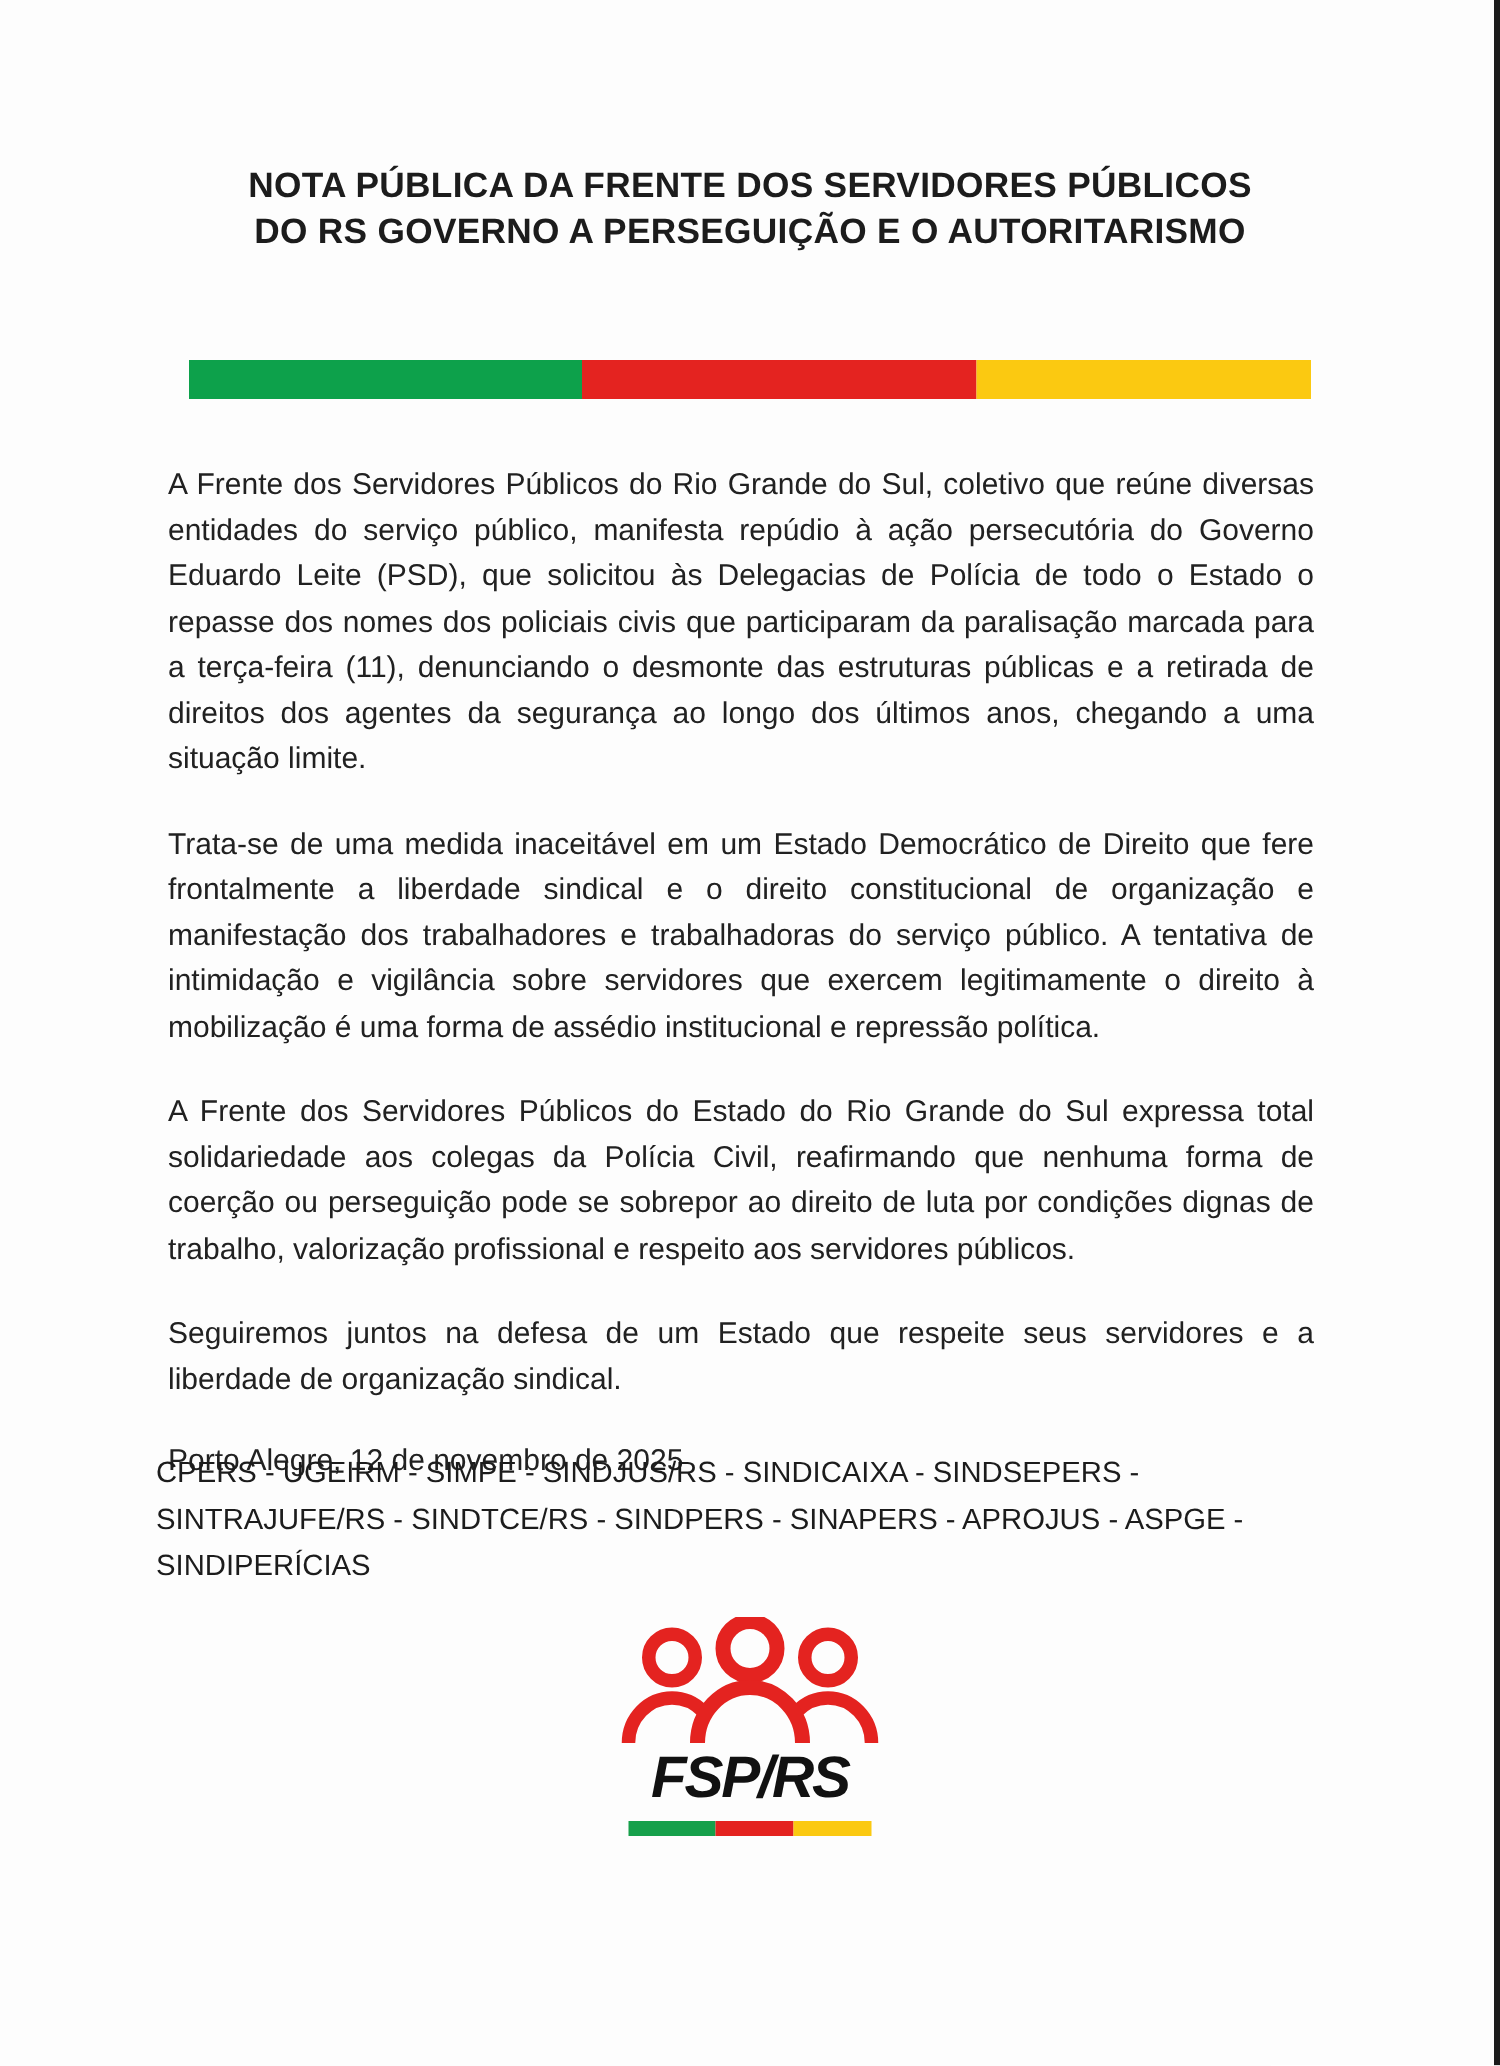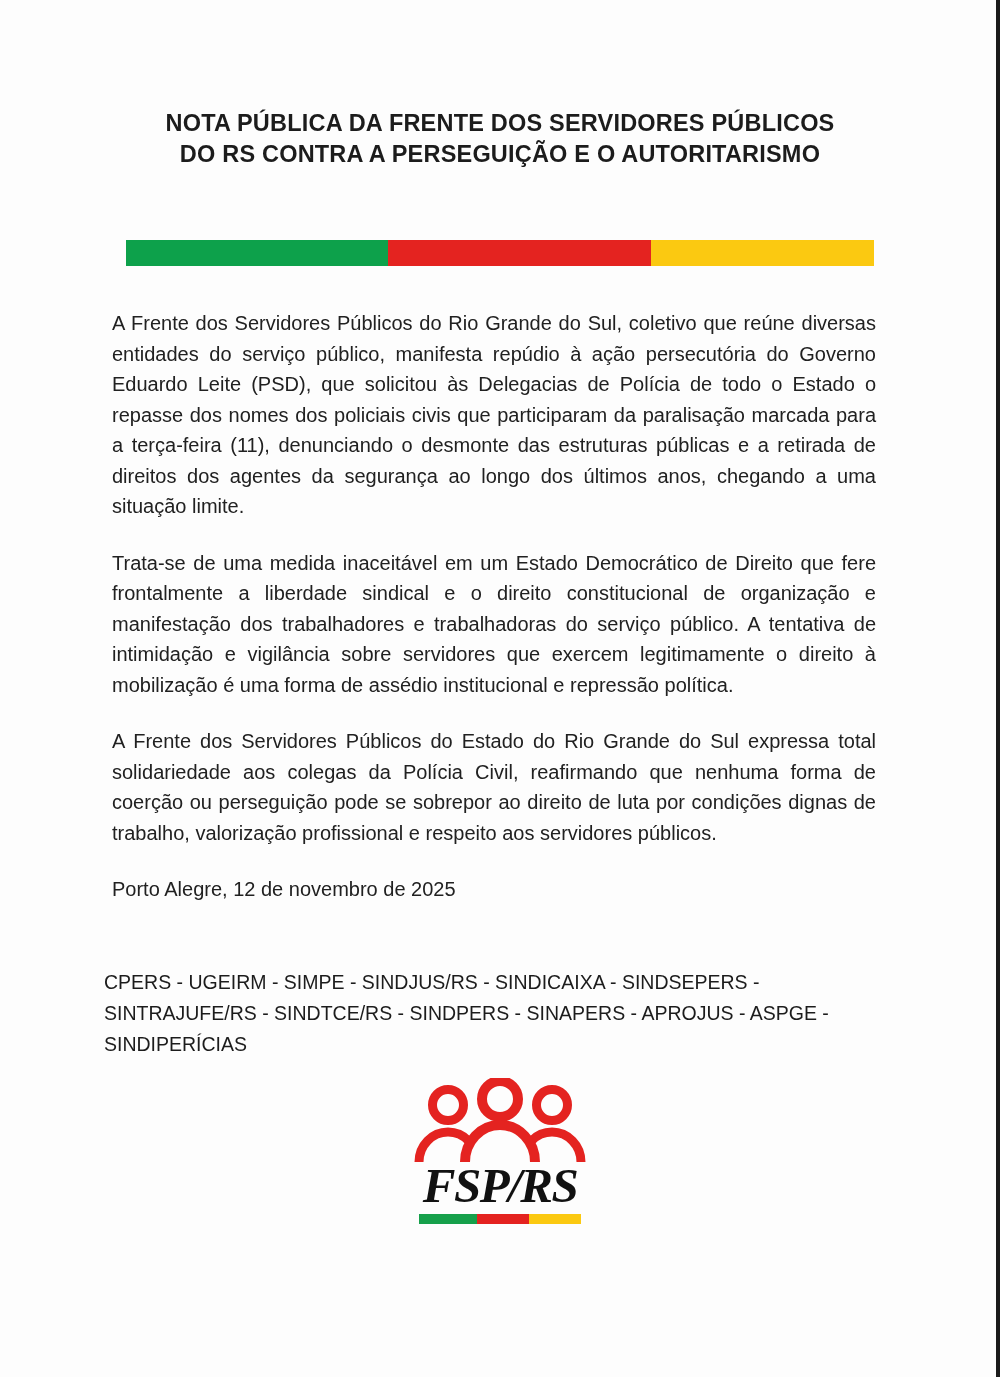--- a/index.html
+++ b/index.html
@@ -99,62 +99,62 @@
     display: flex;
     flex-direction: column;
     align-items: center;
   }
   .logo-figures {
     width: 176px;
     height: 86px;
     display: block;
   }
   .logo-wordmark {
-    font-size: 49px;
+    font-size: 39px;
     font-weight: bold;
     font-style: italic;
     letter-spacing: -1.5px;
     color: #111111;
     line-height: 52px;
     margin-top: -4px;
     text-align: center;
-    font-family: Liberation Serif, serif;
   }
   .logo-rule {
     width: 162px;
     height: 10px;
     display: flex;
     margin-top: 2px;
   }
   .logo-rule .seg-green  { flex: 0 0 36%; background: #16a04b; }
   .logo-rule .seg-red    { flex: 0 0 32%; background: #e42320; }
   .logo-rule .seg-yellow { flex: 1 1 auto; background: #fbc911; }
 </style>
 </head>
 <body>
 
 <div class="page">
 
   <div class="edge-strip"></div>
 
   <div class="title-block">
     <div class="title-line">NOTA PÚBLICA DA FRENTE DOS SERVIDORES PÚBLICOS</div>
-    <div class="title-line">DO RS CONTRA A PERSEGUIÇÃO E O AUTORITARISMO</div>
+    <div class="title-line">DO RS GOVERNO A PERSEGUIÇÃO E O AUTORITARISMO</div>
   </div>
 
   <div class="color-rule">
     <div class="seg-green"></div>
     <div class="seg-red"></div>
     <div class="seg-yellow"></div>
   </div>
 
   <div class="body-copy">
     <p class="para">A Frente dos Servidores Públicos do Rio Grande do Sul, coletivo que reúne diversas entidades do serviço público, manifesta repúdio à ação persecutória do Governo Eduardo Leite (PSD), que solicitou às Delegacias de Polícia de todo o Estado o repasse dos nomes dos policiais civis que participaram da paralisação marcada para a terça-feira (11), denunciando o desmonte das estruturas públicas e a retirada de direitos dos agentes da segurança ao longo dos últimos anos, chegando a uma situação limite.</p>
     <p class="para">Trata-se de uma medida inaceitável em um Estado Democrático de Direito que fere frontalmente a liberdade sindical e o direito constitucional de organização e manifestação dos trabalhadores e trabalhadoras do serviço público. A tentativa de intimidação e vigilância sobre servidores que exercem legitimamente o direito à mobilização é uma forma de assédio institucional e repressão política.</p>
     <p class="para">A Frente dos Servidores Públicos do Estado do Rio Grande do Sul expressa total solidariedade aos colegas da Polícia Civil, reafirmando que nenhuma forma de coerção ou perseguição pode se sobrepor ao direito de luta por condições dignas de trabalho, valorização profissional e respeito aos servidores públicos.</p>
+    <p class="para last-of-body">Seguiremos juntos na defesa de um Estado que respeite seus servidores e a liberdade de organização sindical.</p>
     <p class="para date-line">Porto Alegre, 12 de novembro de 2025</p>
   </div>
 
   <div class="signatories">CPERS - UGEIRM - SIMPE - SINDJUS/RS - SINDICAIXA - SINDSEPERS - SINTRAJUFE/RS - SINDTCE/RS - SINDPERS - SINAPERS - APROJUS - ASPGE - SINDIPERÍCIAS</div>
 
   <div class="logo">
     <svg class="logo-figures" viewBox="0 0 176 86">
 
       <circle cx="36" cy="27" r="15.5" fill="none" stroke="#e42320" stroke-width="9"></circle>
       <path d="M7 84 A29 30 0 0 1 65 84" fill="none" stroke="#e42320" stroke-width="9"></path>

